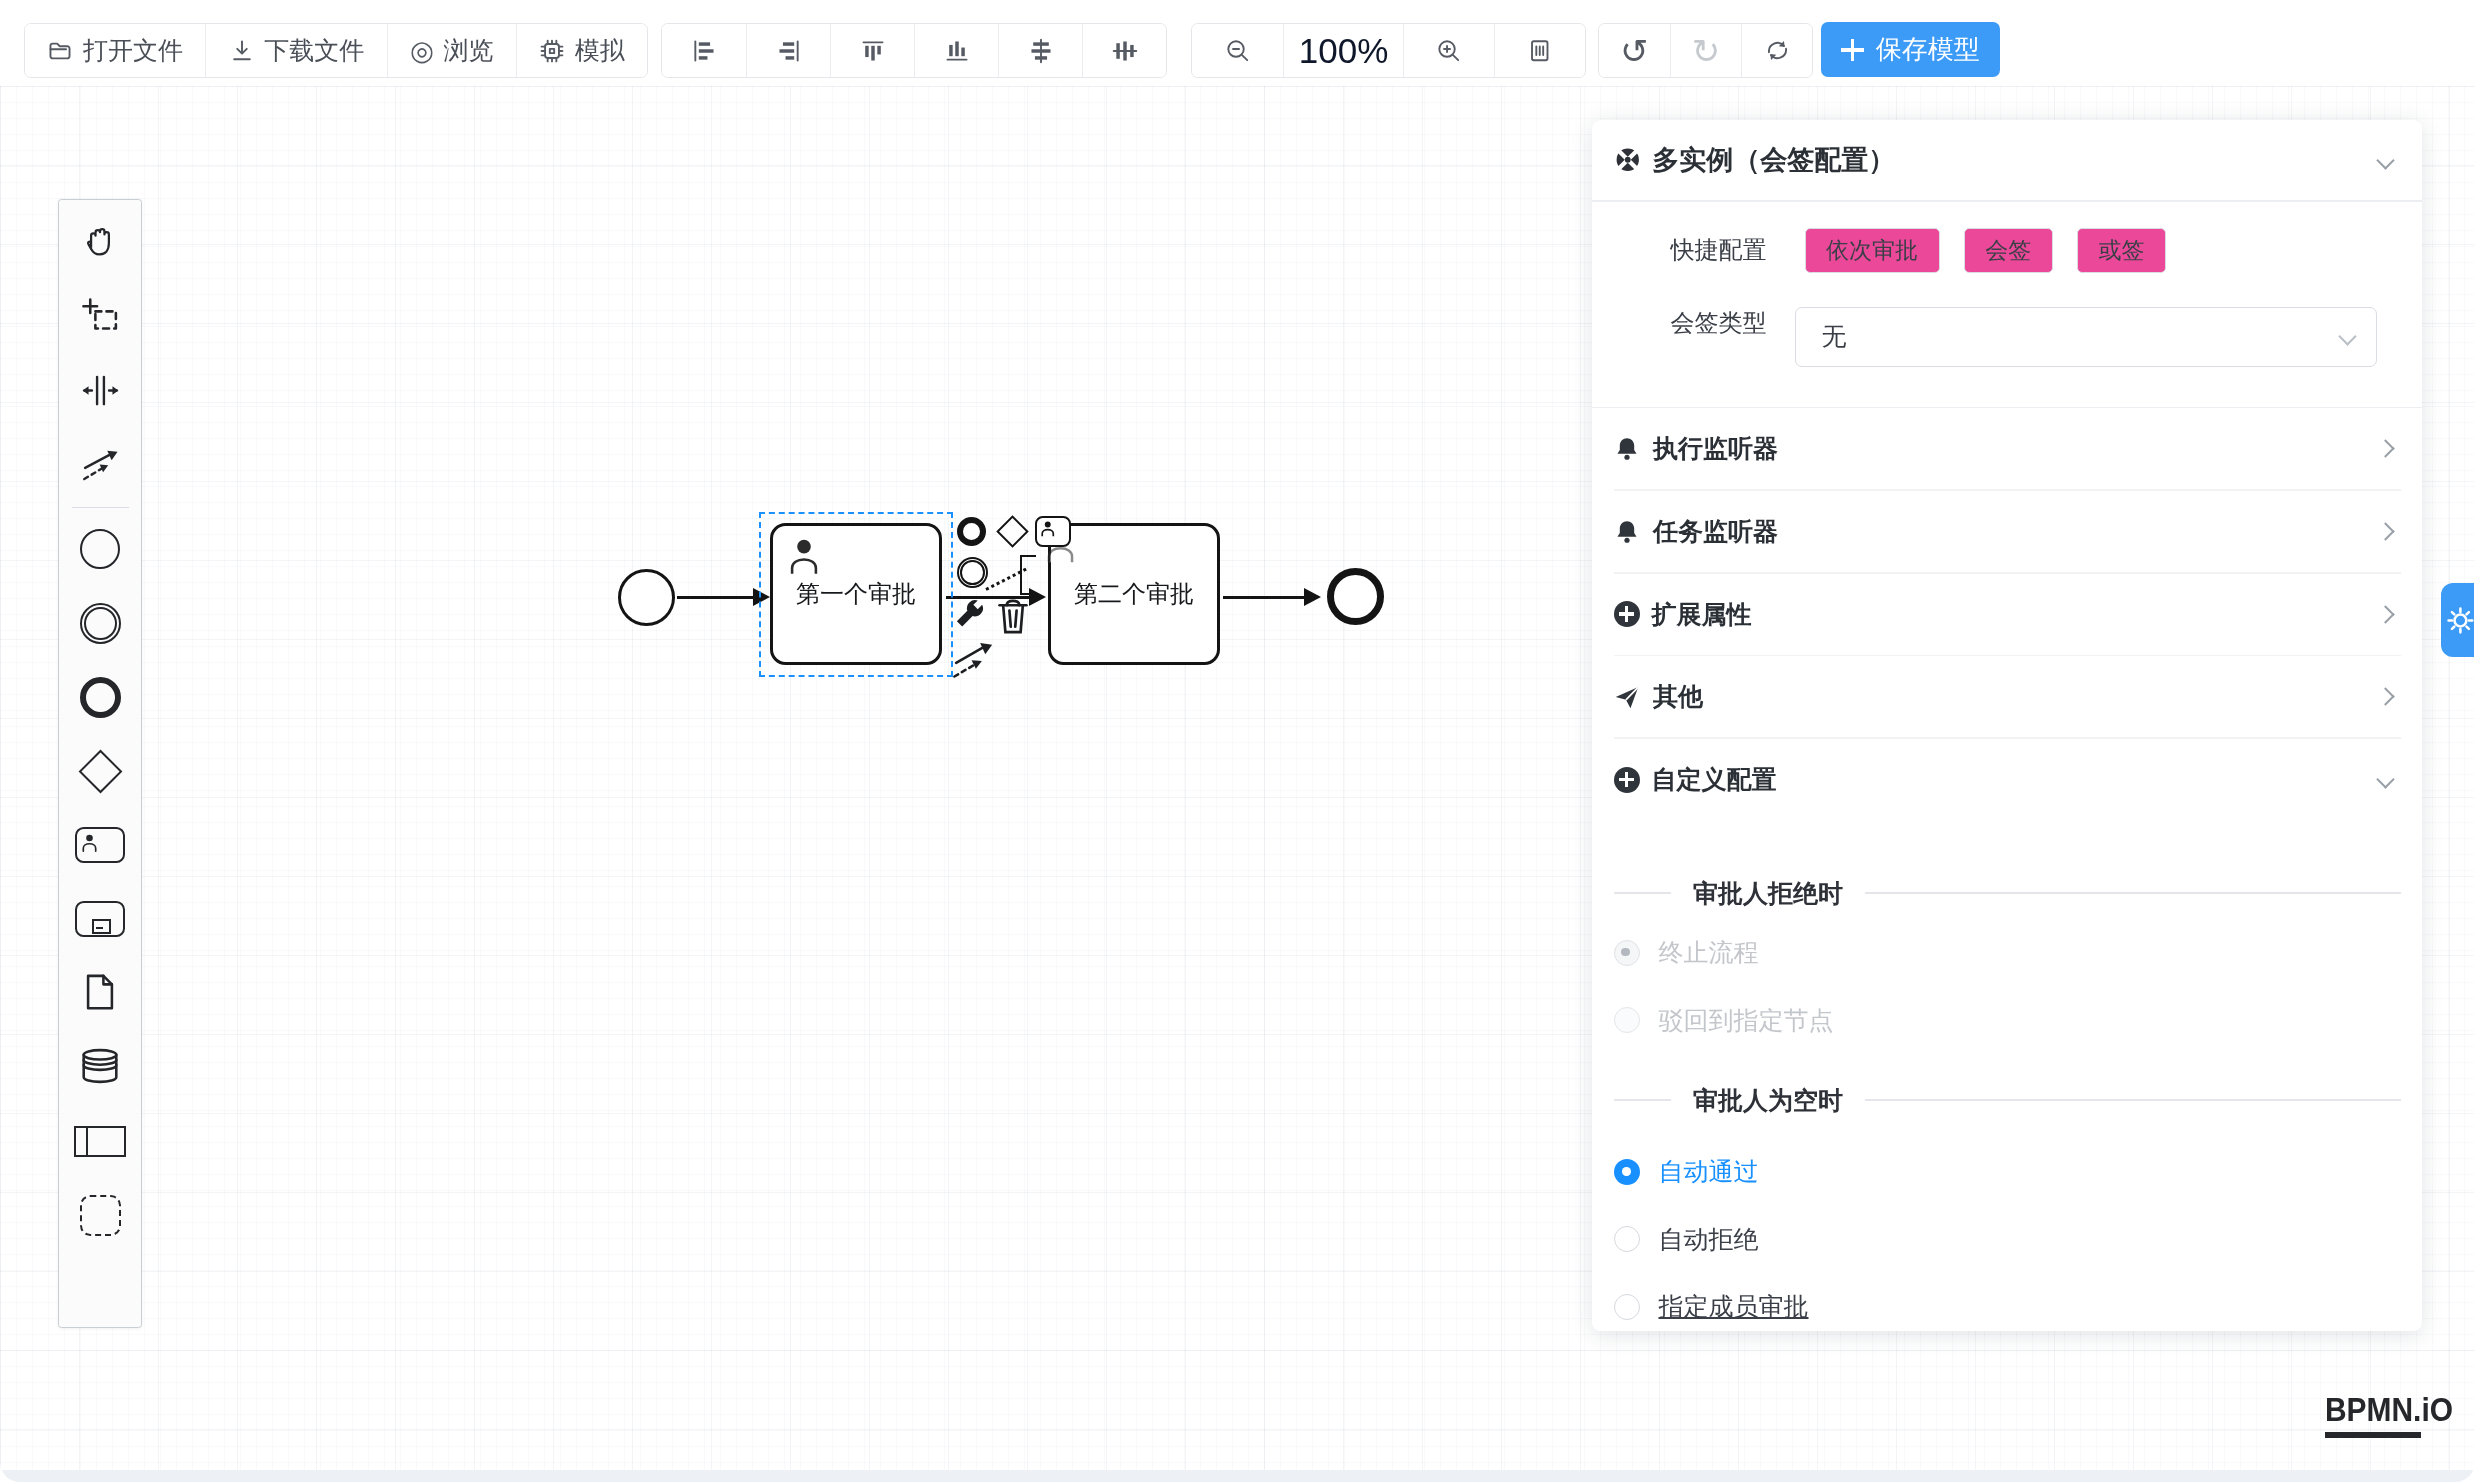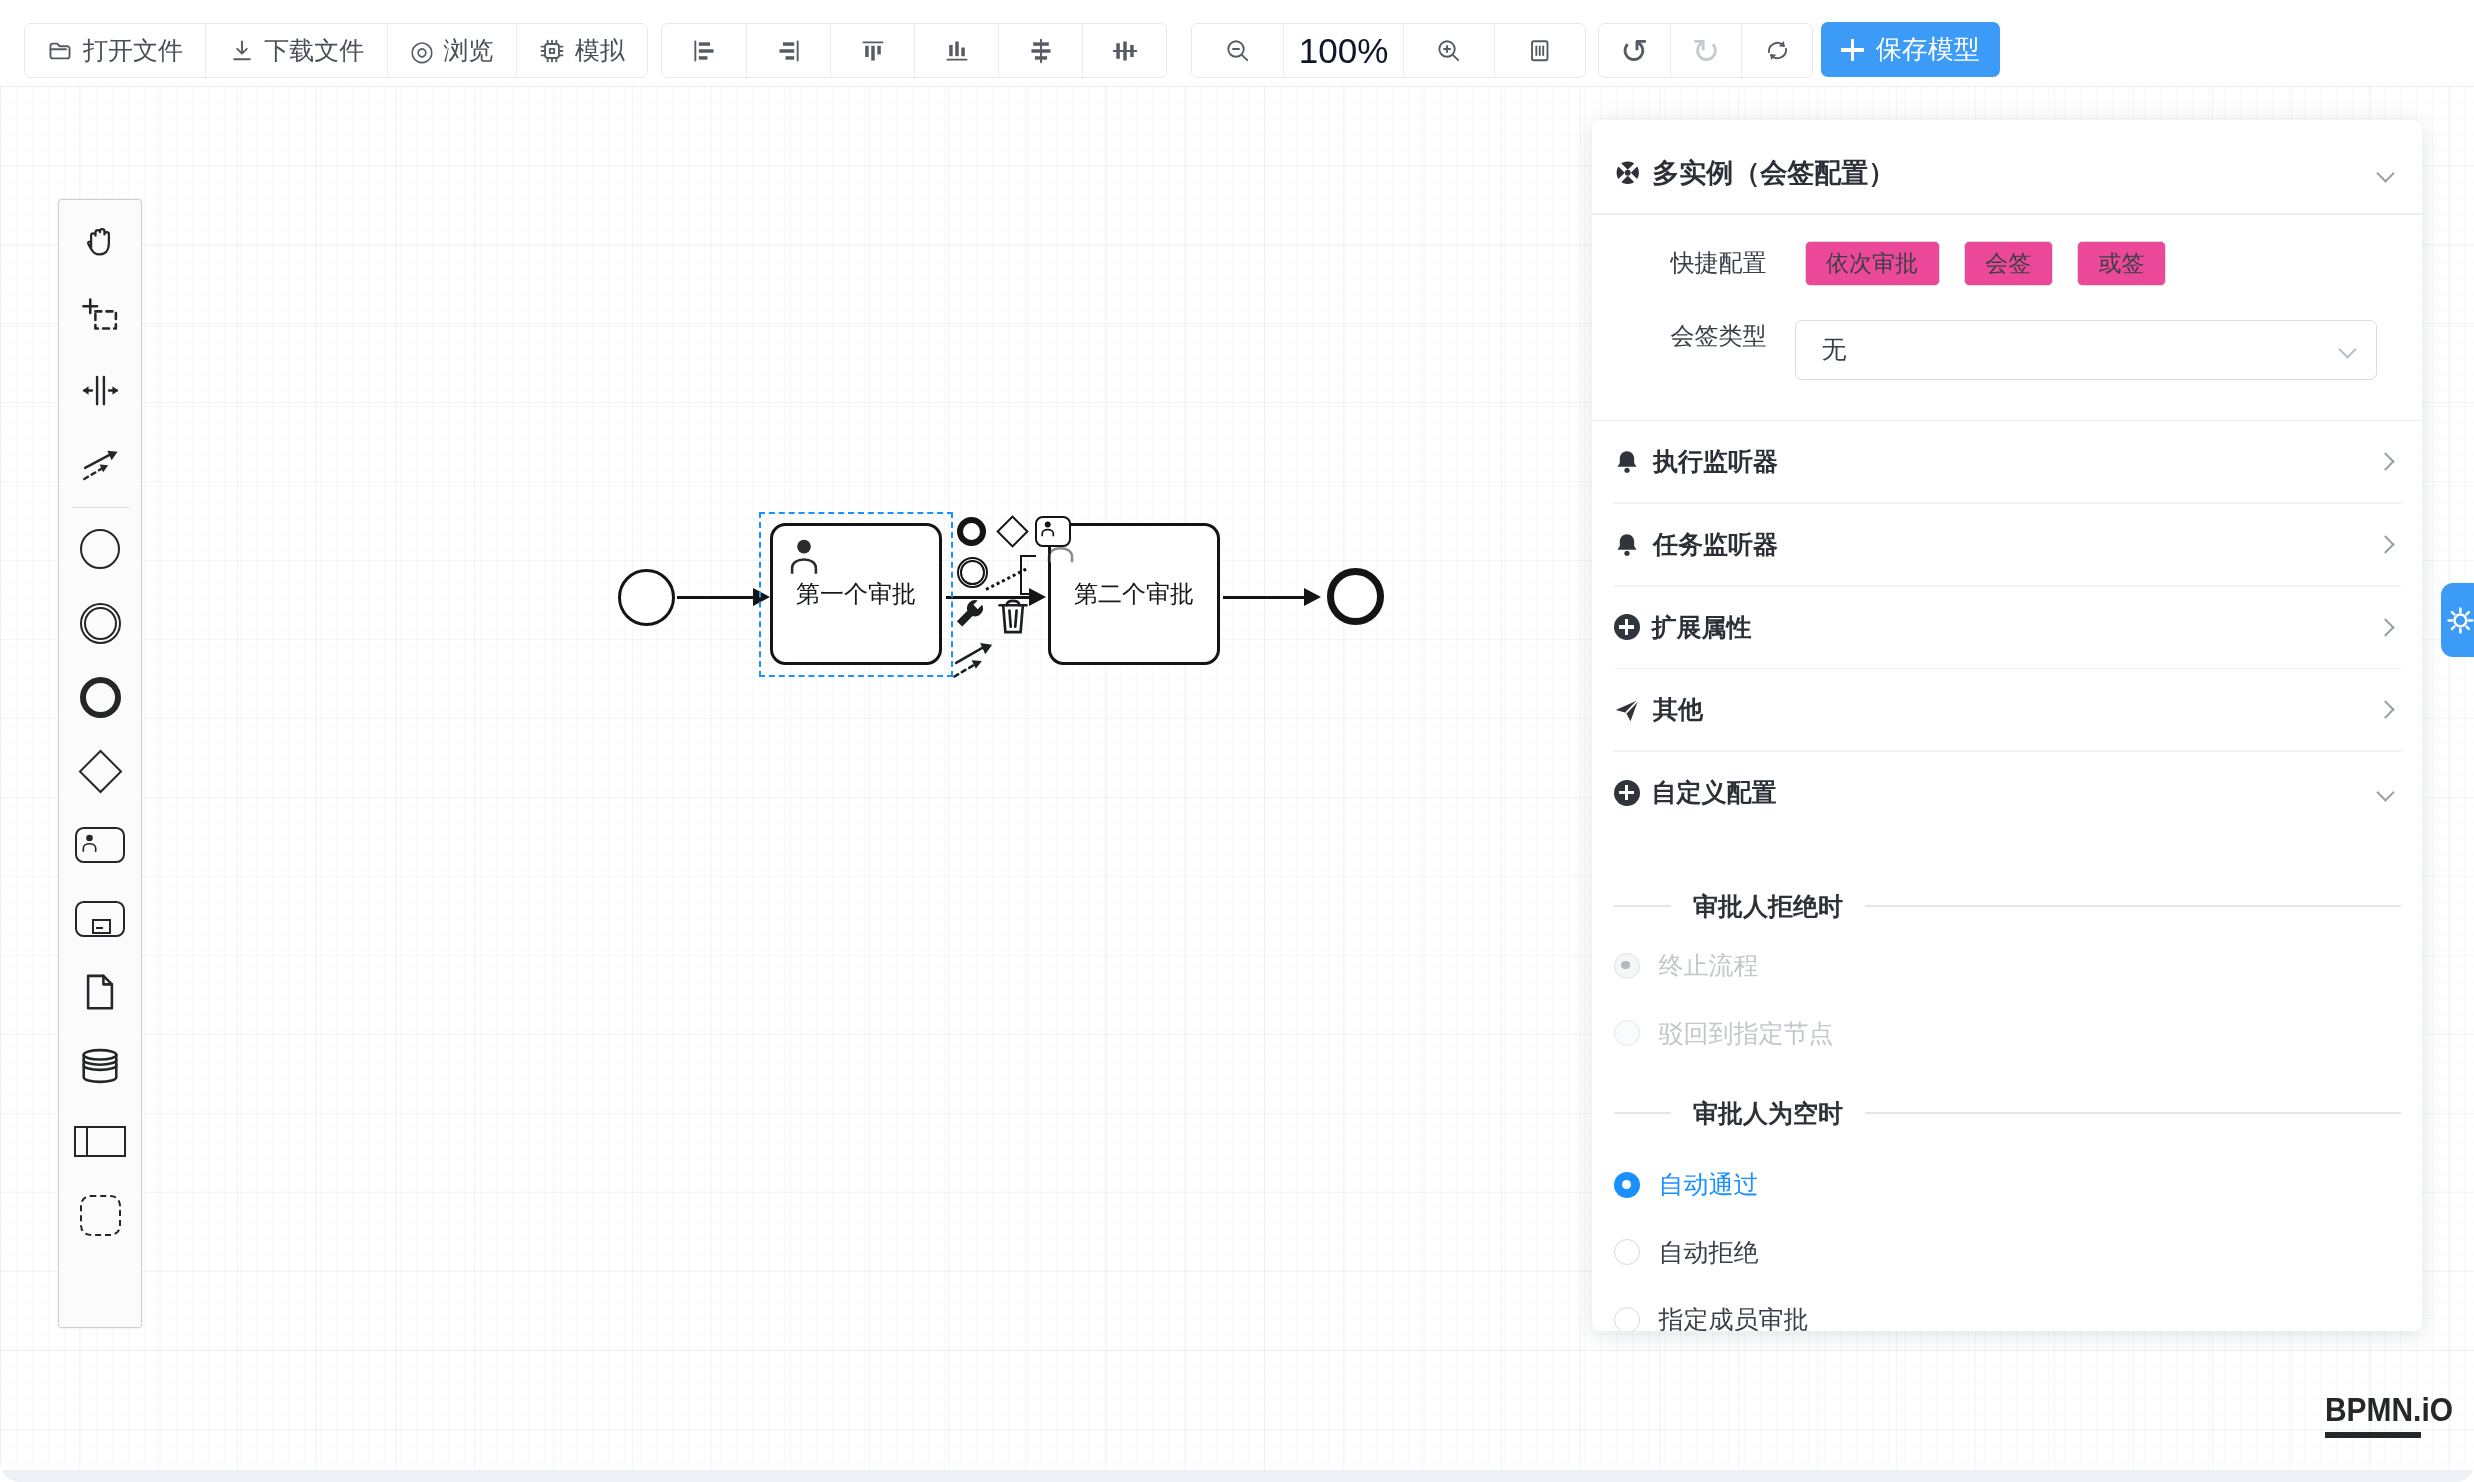--- a/index.html
+++ b/index.html
@@ -91,21 +91,21 @@
   .cp-annot { left:1020px; top:555px; width:15.5px; height:40px; border-left:2.6px solid #141414; border-top:2.6px solid #141414; border-bottom:2.6px solid #141414; }
   .cp-dotline { left:986px; top:588px; width:45px; border-top:3.4px dotted #141414; transform:rotate(-27deg); transform-origin:left center; }
   .cp svg { display:block; }
   .task2-person { position:absolute; left:1044px; top:526px; z-index:2; opacity:0.55; }
 
   
   .panel {
     position:absolute; left:1592px; top:120px; width:830px; height:1211px; background:#fff;
     border-radius:8.6px; box-shadow:0 3.4px 22.4px rgba(31,45,61,0.13); z-index:10; padding:0 21.5px; overflow:hidden;
   }
-  .p-header { height:80px; display:flex; align-items:center; gap:11.2px; font-size:27px; font-weight:bold; color:#2b2f36; cursor:pointer;margin-top:13px; }
+  .p-header { height:80px; display:flex; align-items:center; gap:11.2px; font-size:27px; font-weight:bold; color:#2b2f36; cursor:pointer; }
   .p-divider { height:1.7px; background:#eceef1; margin:0 -21.5px; }
   .p-divider.soft { background:#f1f2f4; margin:0; }
   .chev { width:13px; height:13px; border-right:2.6px solid #9aa0a8; border-bottom:2.6px solid #9aa0a8; display:inline-block; }
   .chev.down { transform:rotate(45deg); }
   .chev.right { transform:rotate(-45deg); }
   .chev.lite { border-color:#b9bfc7; }
   .ml-auto { margin-left:auto; margin-right:8.6px; }
 
   .quick-row { margin-top:26px; display:flex; align-items:center; height:45px; }
   .field-label { margin-left:57px; width:100px; font-size:24px; color:#3a3f47; white-space:nowrap; }
@@ -137,21 +137,21 @@
   .radio { width:26px; height:26px; border-radius:50%; position:relative; flex:0 0 auto; }
   .r-off { border:1.7px solid #d6d9de; background:#fff; }
   .r-on { background:#1890ff; }
   .r-on::after { content:""; position:absolute; left:8.6px; top:8.6px; width:8.6px; height:8.6px; border-radius:50%; background:#fff; }
   .r-dis-on { border:1.7px solid #dfe2e6; background:#f5f6f8; }
   .r-dis-on::after { content:""; position:absolute; left:6.9px; top:6.9px; width:8.6px; height:8.6px; border-radius:50%; background:#b4b8bf; }
   .r-dis-off { border:1.7px solid #e3e6ea; background:#fafbfc; }
   .radio-label { font-size:25px; color:#3a3f47; }
   .radio-label.dis { color:#c3c6cb; }
   .radio-label.blue { color:#1890ff; }
-  .mt38 { margin-top:33px; } .mt46 { margin-top:40px; } .mt52 { margin-top:45px; } .mt47 { margin-top:40px; }
+  .mt38 { margin-top:33px; } .mt46 { margin-top:40px; } .mt52 { margin-top:45px; } .mt47 { margin-top:40px;text-decoration:underline; }
 
   
   .settings-tab {
     position:absolute; left:2441px; top:583px; width:34px; height:74px; background:#3D9BF8;
     border-radius:12px 0 0 12px; z-index:11; display:flex; align-items:center; padding-left:5.2px; cursor:pointer; overflow:hidden;
   }
 
   
   .logo { position:absolute; left:2325px; top:1390px; display:flex; flex-direction:column; align-items:flex-start; cursor:pointer; }
   .logo-text { font-size:34px; font-weight:bold; color:#26272b; letter-spacing:0; transform:scaleX(0.88); transform-origin:left; }

